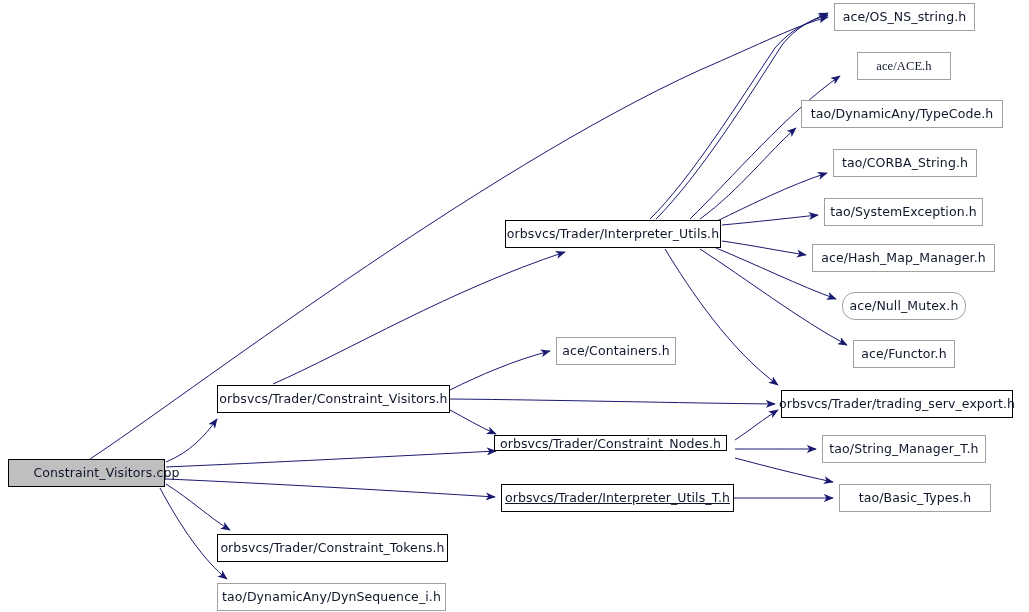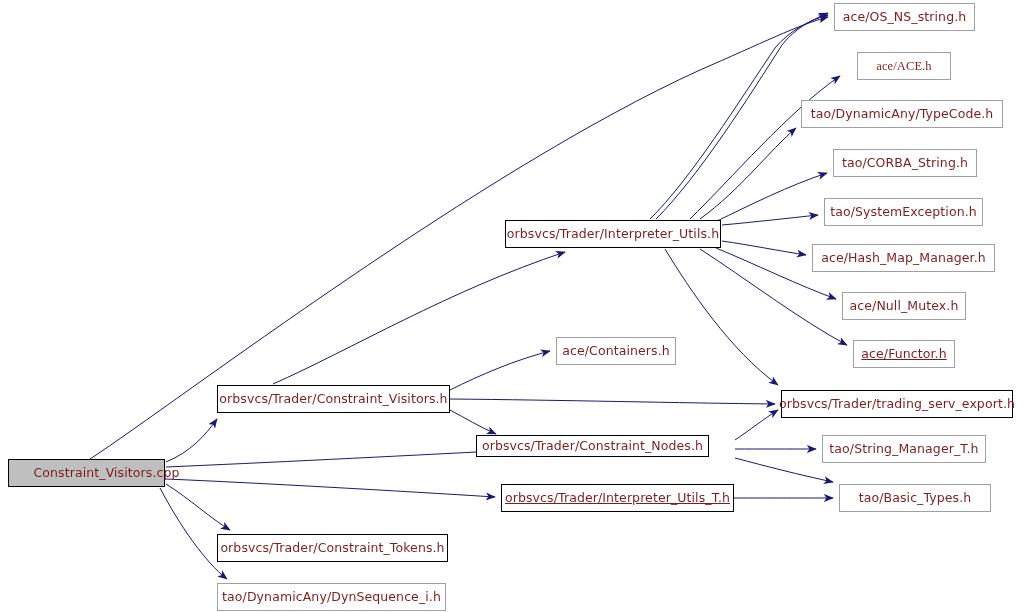--- a/index.html
+++ b/index.html
@@ -24,21 +24,21 @@
   }
   .node {
     position: absolute;
     box-sizing: border-box;
     display: flex;
     align-items: center;
     justify-content: center;
     background: #ffffff;
     border: 1px solid #a0a0a0;
     font-size: 12.5px;
-    color: #7f1d1d;
+    color: #0f172a;
     white-space: nowrap;
     letter-spacing: 0.1px;
     line-height: 1;
   }
   .node.strong {
     border: 1px solid #000000;
   }
   .node.root {
     background: #bfbfbf;
     border: 1px solid #000000;
@@ -99,21 +99,21 @@
       </div>
       <div class="node " style="left: 217px; top: 583px; width: 229px; height: 28px;">
         <span class="node-label">tao/DynamicAny/DynSequence_i.h</span>
       </div>
       <div class="node strong" style="left: 505px; top: 220px; width: 216px; height: 28px; align-items: center;">
         <span class="node-label">orbsvcs/Trader/Interpreter_Utils.h</span>
       </div>
       <div class="node " style="left: 556px; top: 337px; width: 120px; height: 28px;">
         <span class="node-label">ace/Containers.h</span>
       </div>
-      <div class="node strong" style="left: 476px; top: 435px; width: 233px; height: 22px;">
+      <div class="node strong" style="left: 494px; top: 435px; width: 233px; height: 16px; align-items: flex-end;">
         <span class="node-label">orbsvcs/Trader/Constraint_Nodes.h</span>
       </div>
       <div class="node strong" style="left: 501px; top: 484px; width: 233px; height: 28px; text-decoration: underline;">
         <span class="node-label">orbsvcs/Trader/Interpreter_Utils_T.h</span>
       </div>
       <div class="node " style="left: 834px; top: 3px; width: 141px; height: 28px;">
         <span class="node-label">ace/OS_NS_string.h</span>
       </div>
       <div class="node " style="left: 857px; top: 52px; width: 94px; height: 28px; font-family: Liberation Serif, serif;">
         <span class="node-label">ace/ACE.h</span>
@@ -123,24 +123,24 @@
       </div>
       <div class="node " style="left: 833px; top: 149px; width: 144px; height: 28px;">
         <span class="node-label">tao/CORBA_String.h</span>
       </div>
       <div class="node " style="left: 824px; top: 198px; width: 159px; height: 28px;">
         <span class="node-label">tao/SystemException.h</span>
       </div>
       <div class="node " style="left: 812px; top: 244px; width: 183px; height: 28px; text-align: center;">
         <span class="node-label">ace/Hash_Map_Manager.h</span>
       </div>
-      <div class="node " style="left: 842px; top: 292px; width: 124px; height: 28px;">
+      <div class="node " style="left: 842px; top: 292px; width: 124px; height: 28px; border-radius: 13px;">
         <span class="node-label">ace/Null_Mutex.h</span>
       </div>
-      <div class="node " style="left: 853px; top: 340px; width: 102px; height: 28px; text-decoration: underline;">
+      <div class="node " style="left: 853px; top: 340px; width: 102px; height: 28px;">
         <span class="node-label">ace/Functor.h</span>
       </div>
       <div class="node strong" style="left: 781px; top: 390px; width: 232px; height: 28px;">
         <span class="node-label">orbsvcs/Trader/trading_serv_export.h</span>
       </div>
       <div class="node " style="left: 822px; top: 435px; width: 164px; height: 28px;">
         <span class="node-label">tao/String_Manager_T.h</span>
       </div>
       <div class="node " style="left: 839px; top: 484px; width: 152px; height: 28px;">
         <span class="node-label">tao/Basic_Types.h</span>

